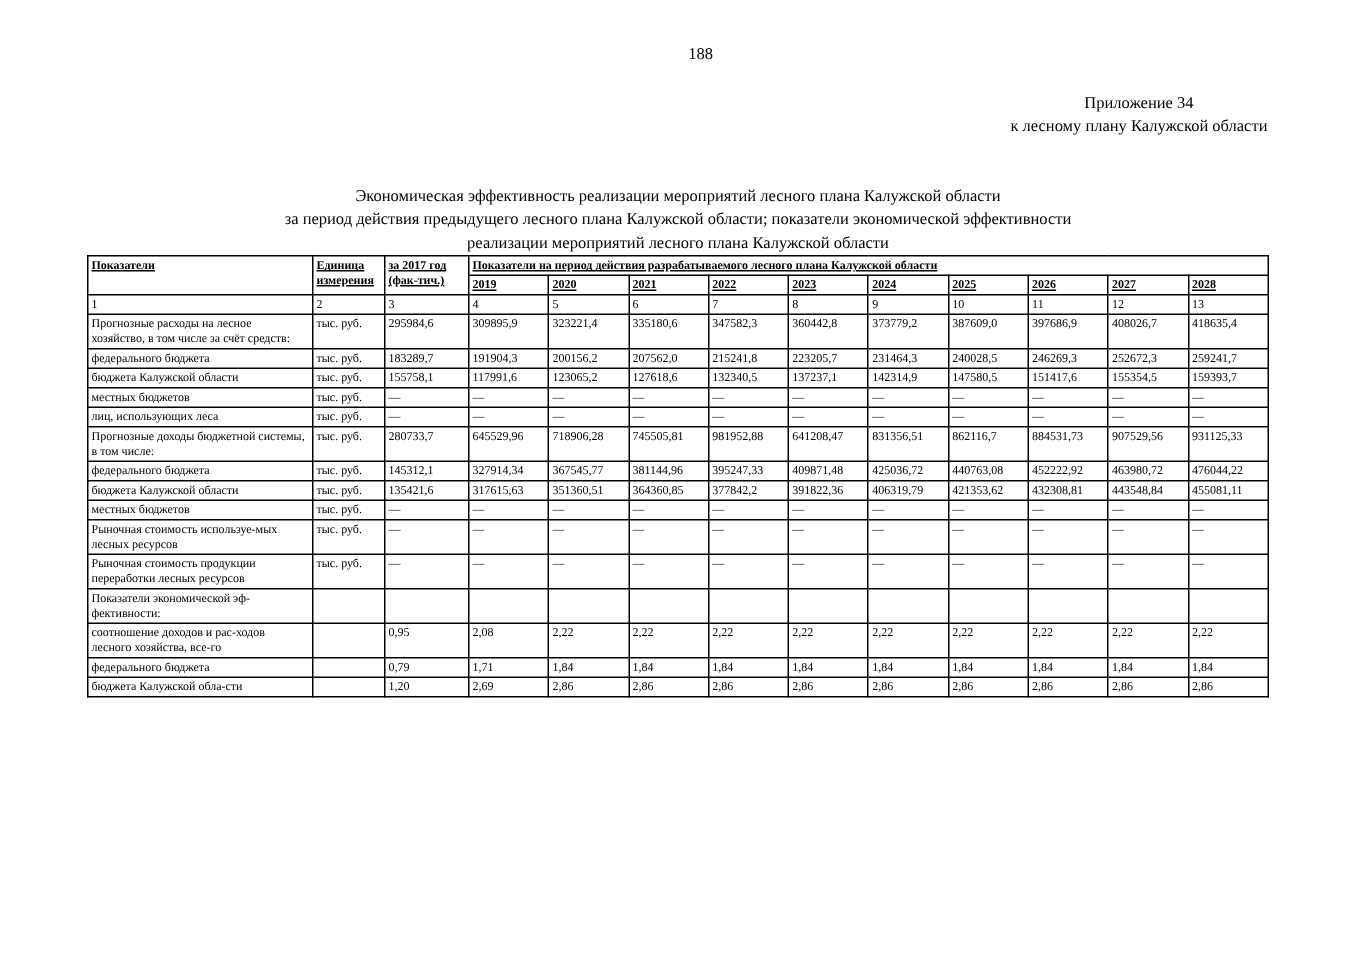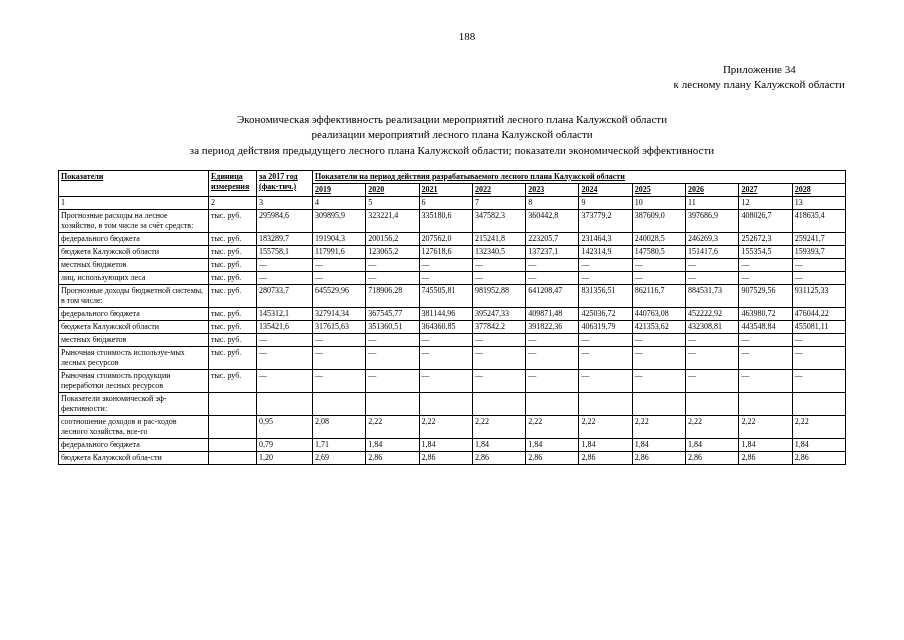--- a/index.html
+++ b/index.html
@@ -22,21 +22,21 @@
   }
   .appendix {
     position: absolute;
     top: 62px; right: 59px;
     text-align: center;
     font-size: 11px;
     line-height: 1.4;
   }
   .doc-title {
     position: absolute;
-    top: 112px; left: 60px; right: 60px;
+    top: 124px; left: 60px; right: 60px;
     text-align: center;
     font-size: 11px;
     line-height: 1.4;
   }
   .table-wrap {
     position: absolute;
     top: 170px; left: 58px; right: 58px;
   }
   table.main {
     width: 100%;
@@ -63,22 +63,22 @@
 
 <div class="page-number">188</div>
 
 <div class="appendix">
   <div>Приложение 34</div>
   <div>к лесному плану Калужской области</div>
 </div>
 
 <div class="doc-title">
   <div>Экономическая эффективность реализации мероприятий лесного плана Калужской области</div>
+  <div>за период действия предыдущего лесного плана Калужской области; показатели экономической эффективности</div>
   <div>реализации мероприятий лесного плана Калужской области</div>
-  <div>за период действия предыдущего лесного плана Калужской области; показатели экономической эффективности</div>
 </div>
 
 <div class="table-wrap">
   <table class="main">
     <colgroup>
       <col style="width:150px">
       <col style="width:48px">
       <col style="width:56px">
       <col>
         <col>

